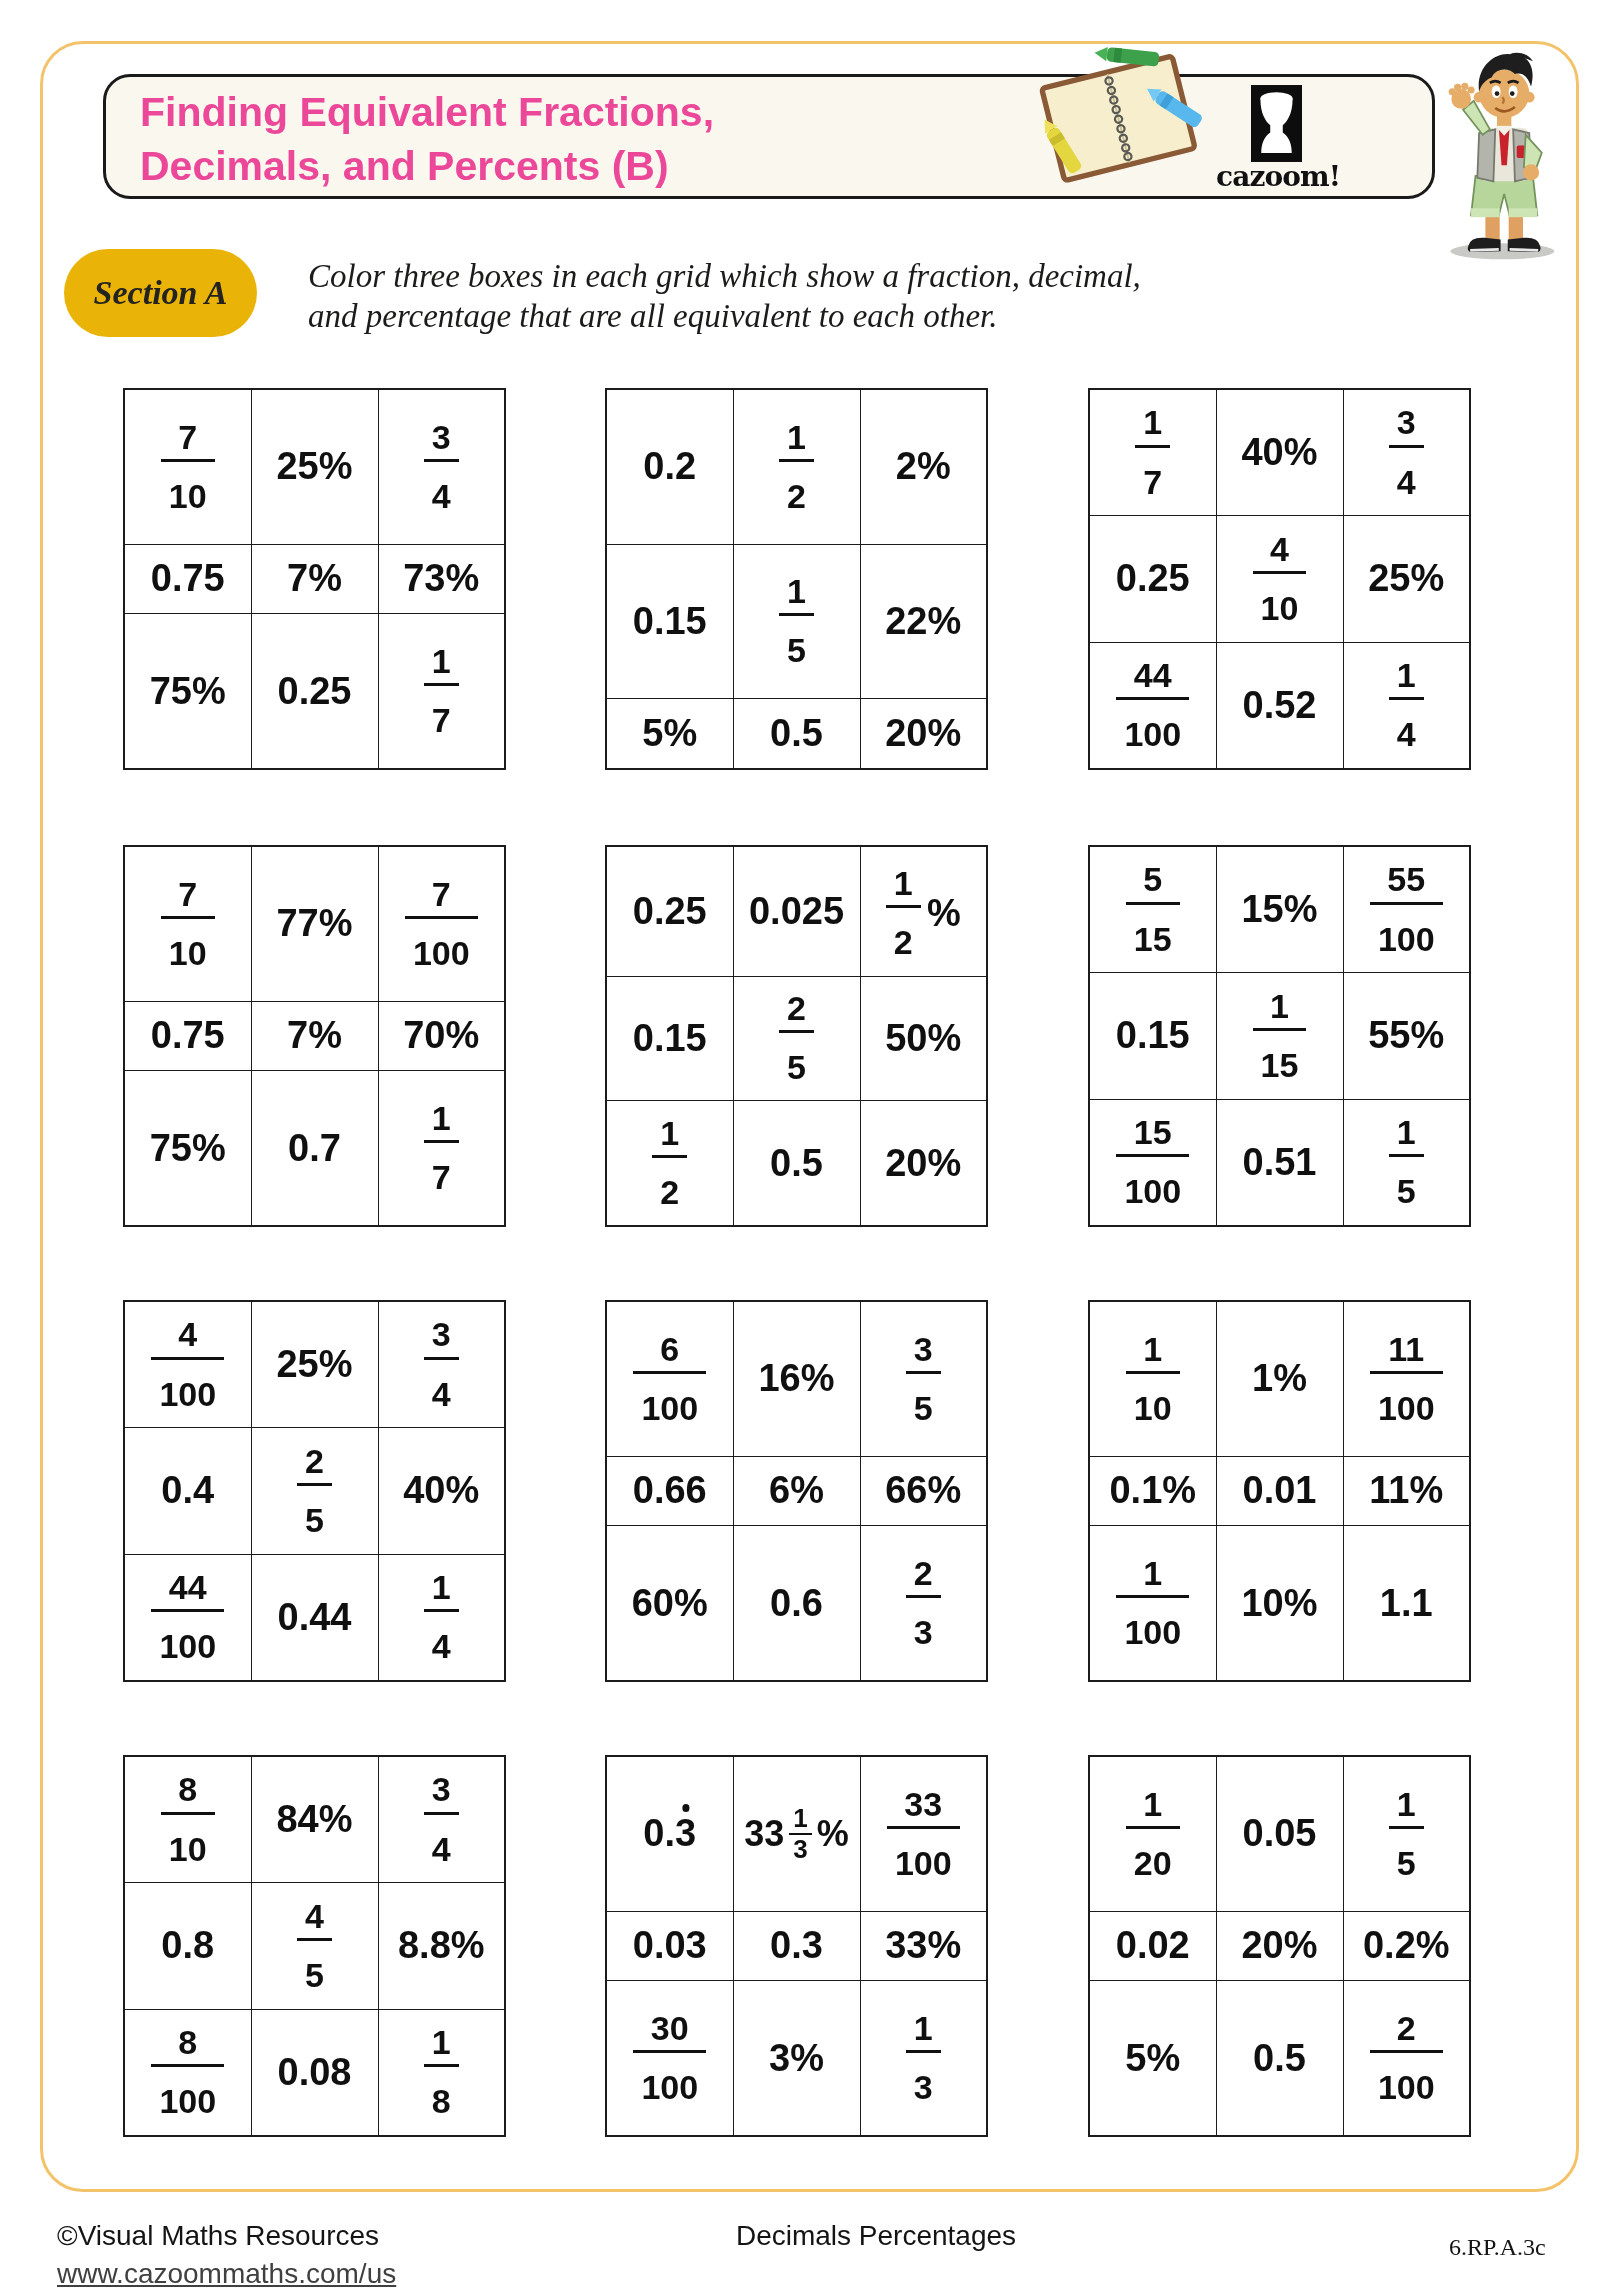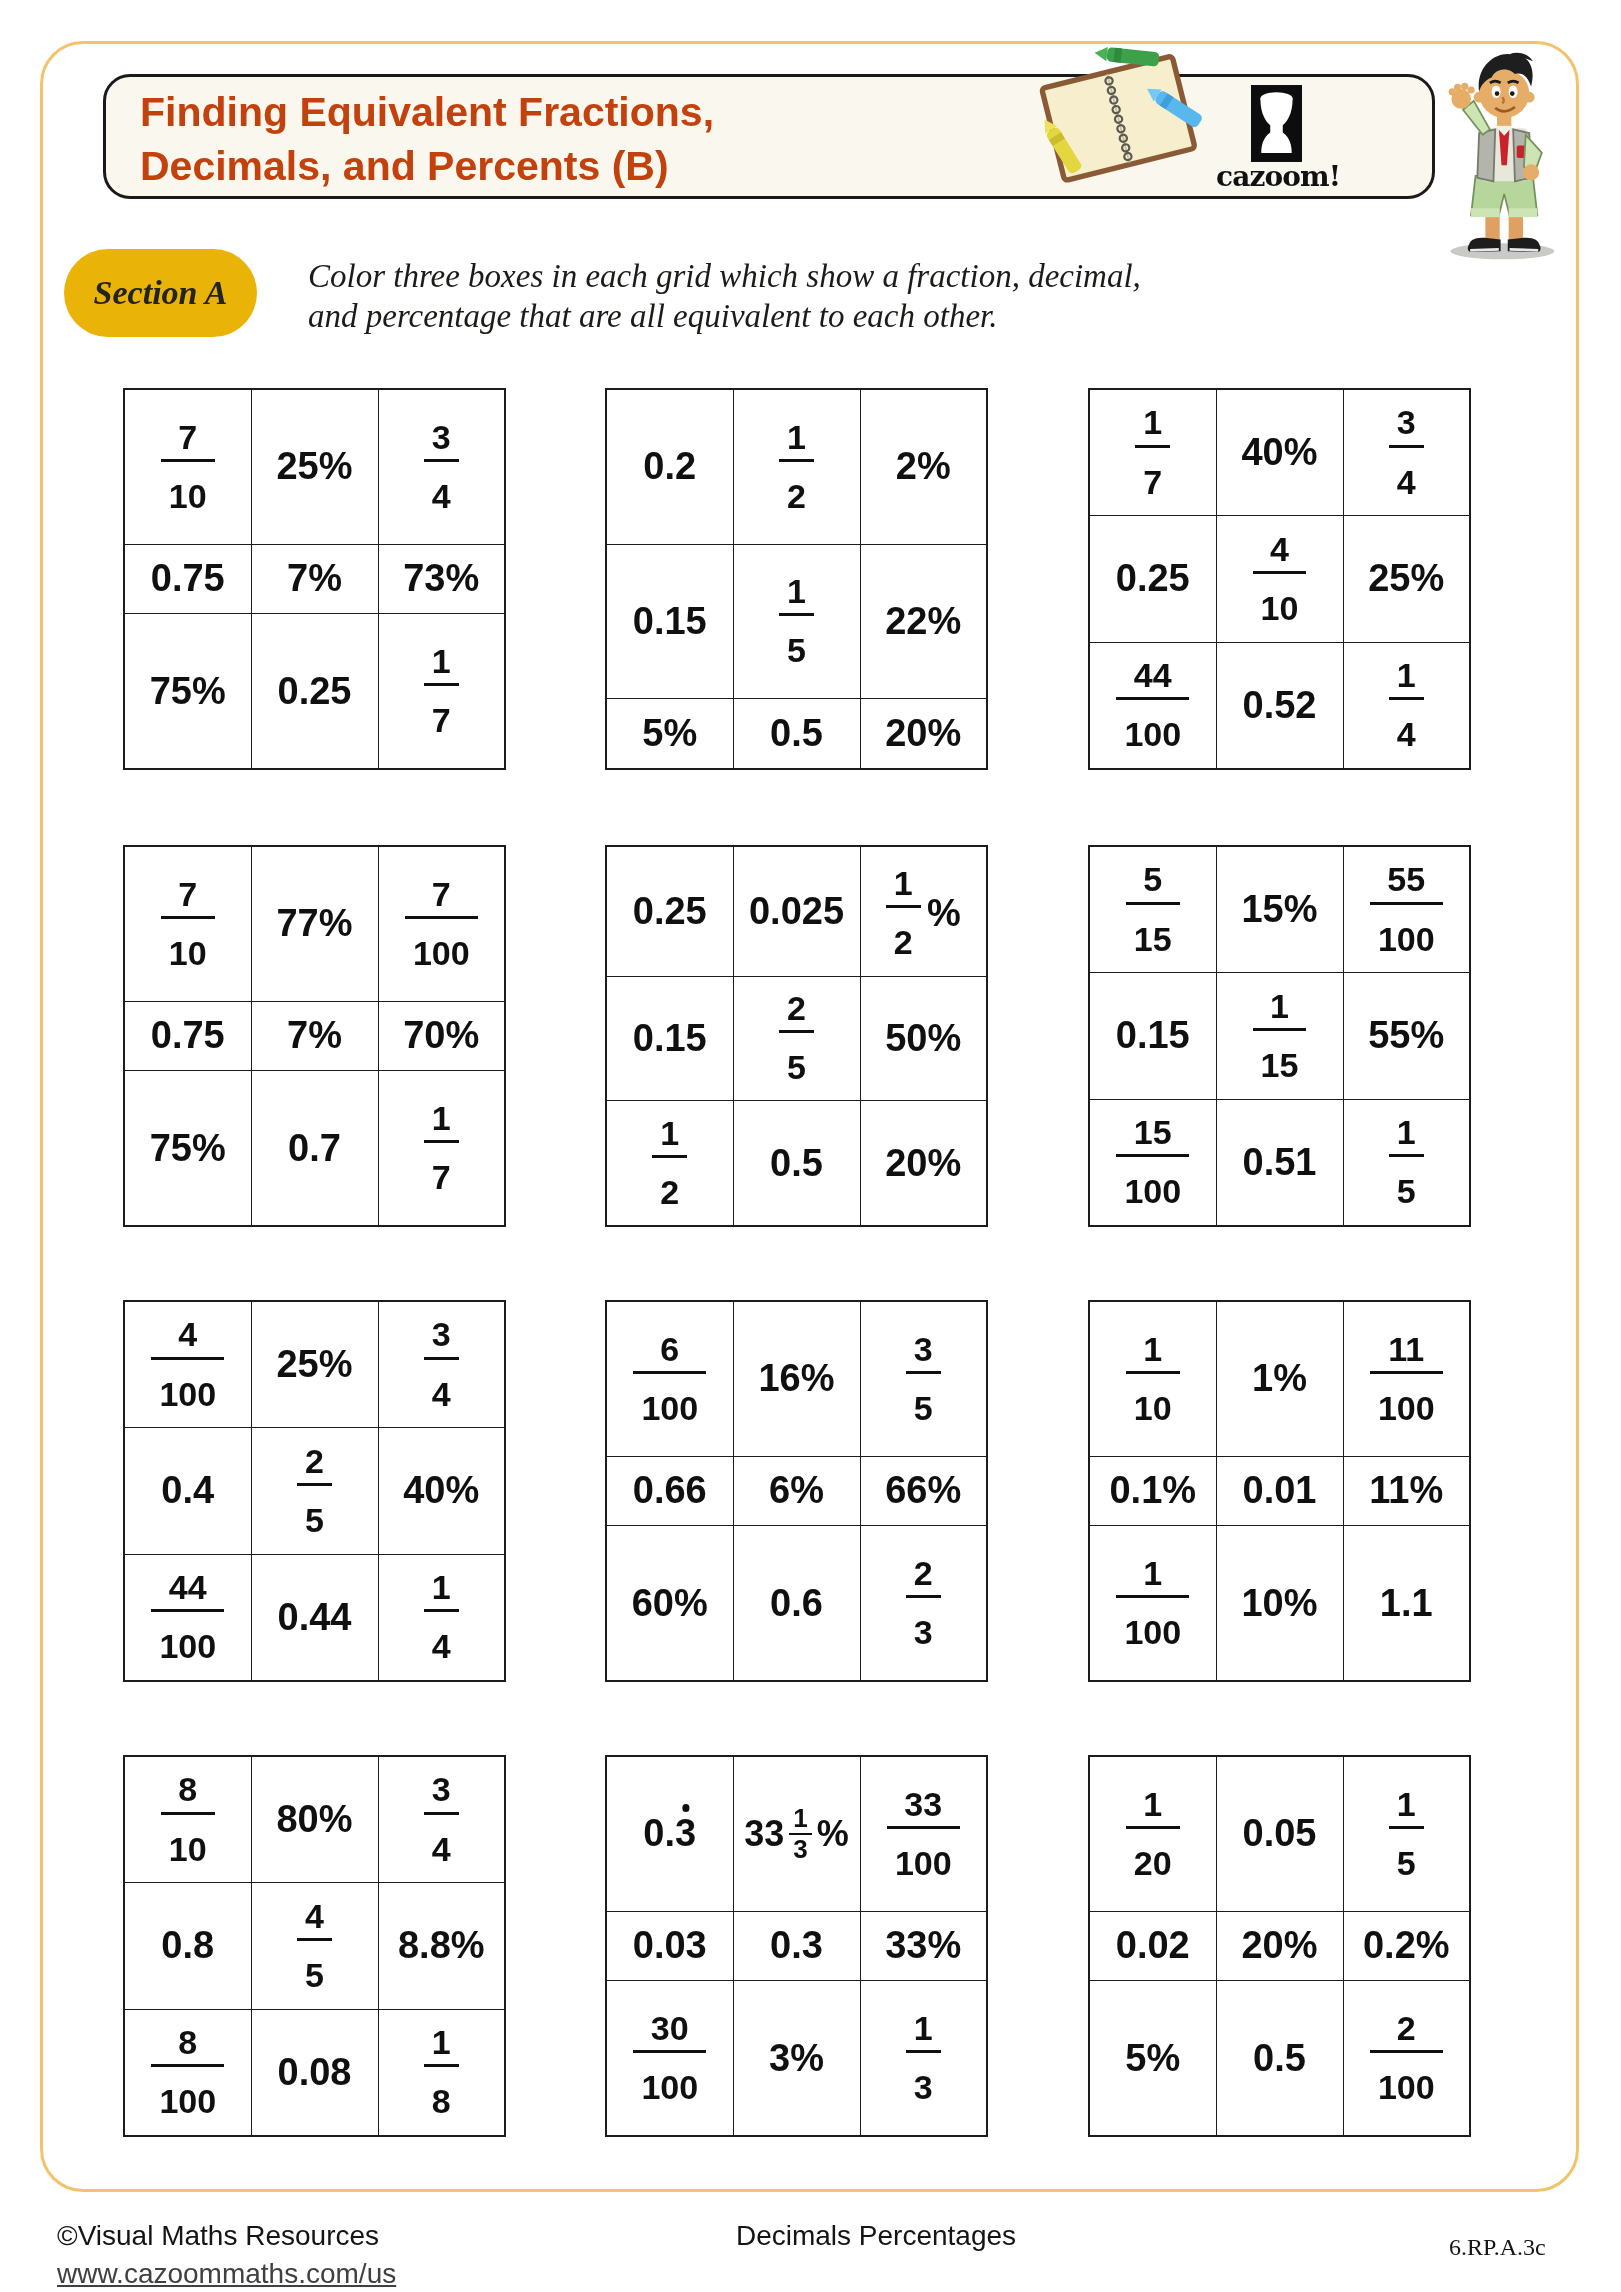--- a/index.html
+++ b/index.html
@@ -11,21 +11,21 @@
     position:absolute;left:40px;top:41px;width:1539px;height:2151px;
     border:3.6px solid #f2c36b;border-radius:43px;background:#ffffff;box-sizing:border-box;
   }
   
   .title-box{
     position:absolute;left:103px;top:74px;width:1332px;height:125px;
     background:#faf7ee;border:3.6px solid #1a1a1a;border-radius:27px;box-sizing:border-box;
   }
   .title-text{
     position:absolute;left:140px;top:85px;font-weight:bold;font-size:41px;line-height:1.32;
-    color:#c2410c;letter-spacing:0;
+    color:#ec4899;letter-spacing:0;
   }
   .notebook-art{position:absolute;left:1019px;top:43px;width:190px;height:142px;}
   .logo-wrap{position:absolute;left:1216px;top:85px;width:121px;height:107px;text-align:center;}
   .logo-drum{display:block;margin:0 auto;}
   .logo-text{
     font-family:"DejaVu Serif",serif;font-weight:bold;font-size:28px;letter-spacing:-0.9px;
     color:#111;margin-top:-1.8px;
   }
   .boy-art{position:absolute;left:1420px;top:45px;width:163px;height:219px;}
   
@@ -367,21 +367,21 @@
           <td><span>1.1</span></td>
         </tr>
       </tbody>
     </table>
   </div>
 <div class="grid" style="left:123px;top:1755px">
     <table>
       <tbody>
         <tr>
           <td><span class="frac"><span class="fnum">8</span><span class="fden">10</span></span></td>
-          <td><span>80%</span></td>
+          <td><span>84%</span></td>
           <td><span class="frac"><span class="fnum">3</span><span class="fden">4</span></span></td>
         </tr>
         <tr>
           <td><span>0.8</span></td>
           <td><span class="frac"><span class="fnum">4</span><span class="fden">5</span></span></td>
           <td><span>8.8%</span></td>
         </tr>
         <tr>
           <td><span class="frac"><span class="fnum">8</span><span class="fden">100</span></span></td>
           <td><span>0.08</span></td>

